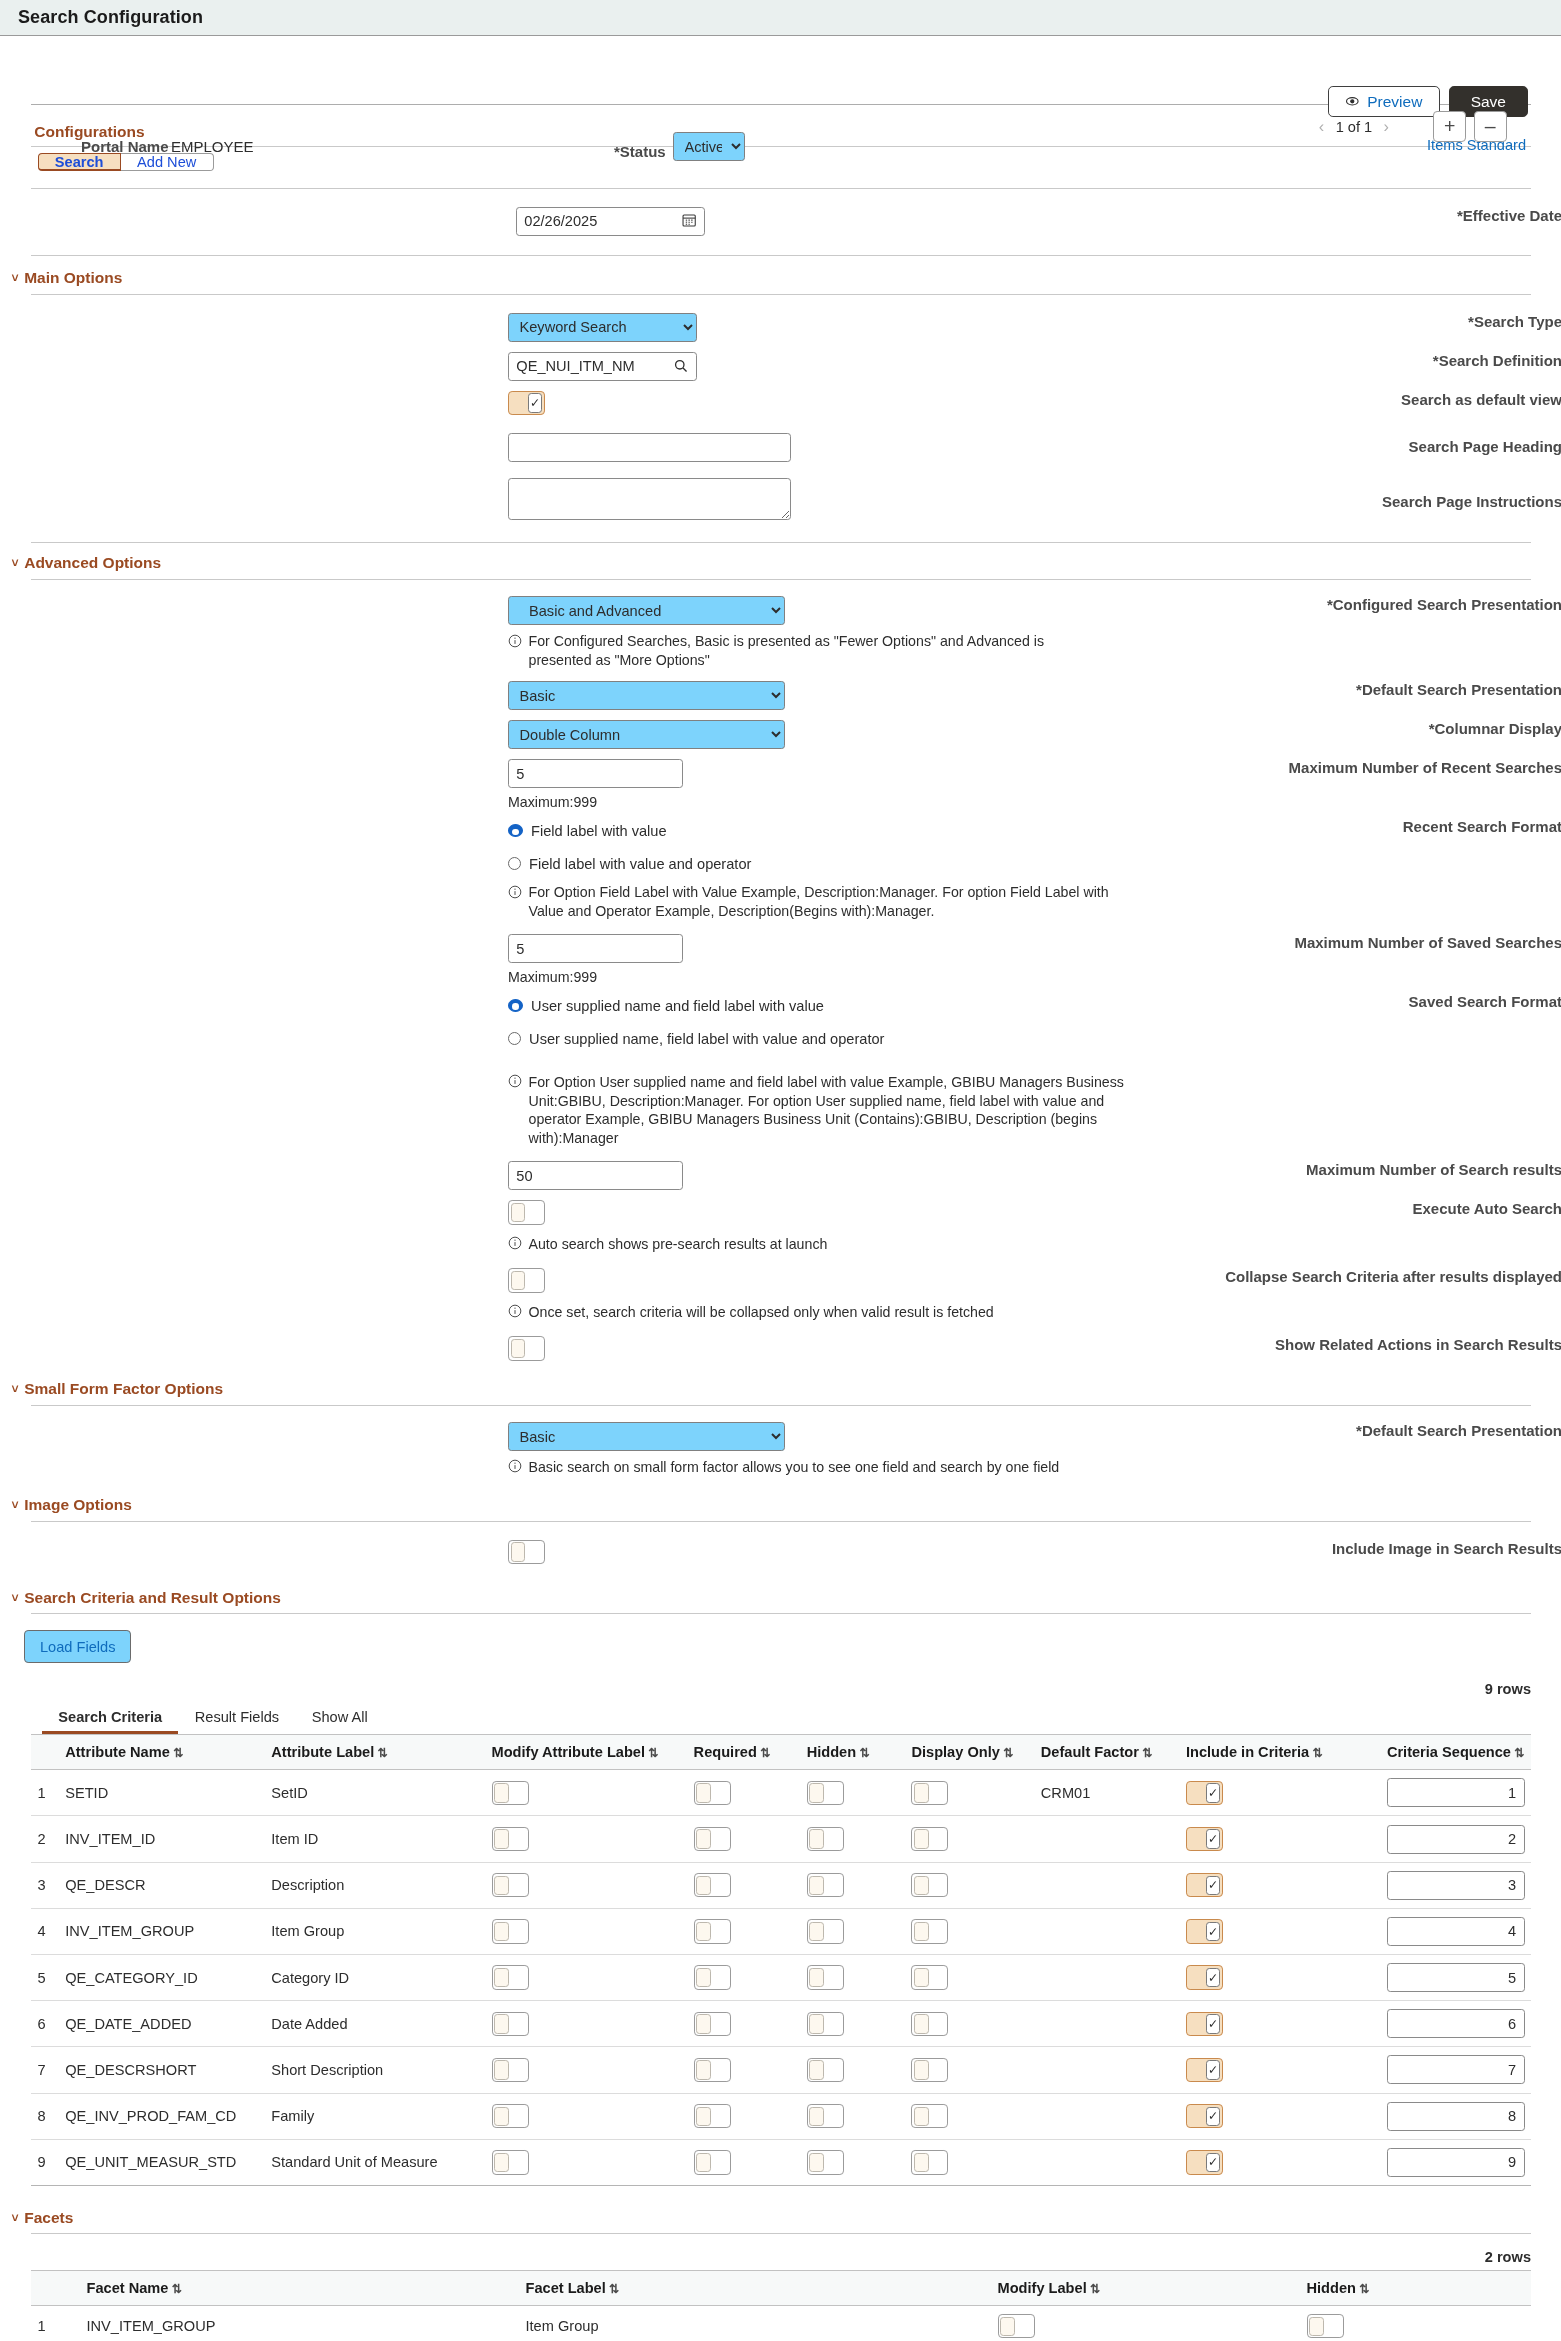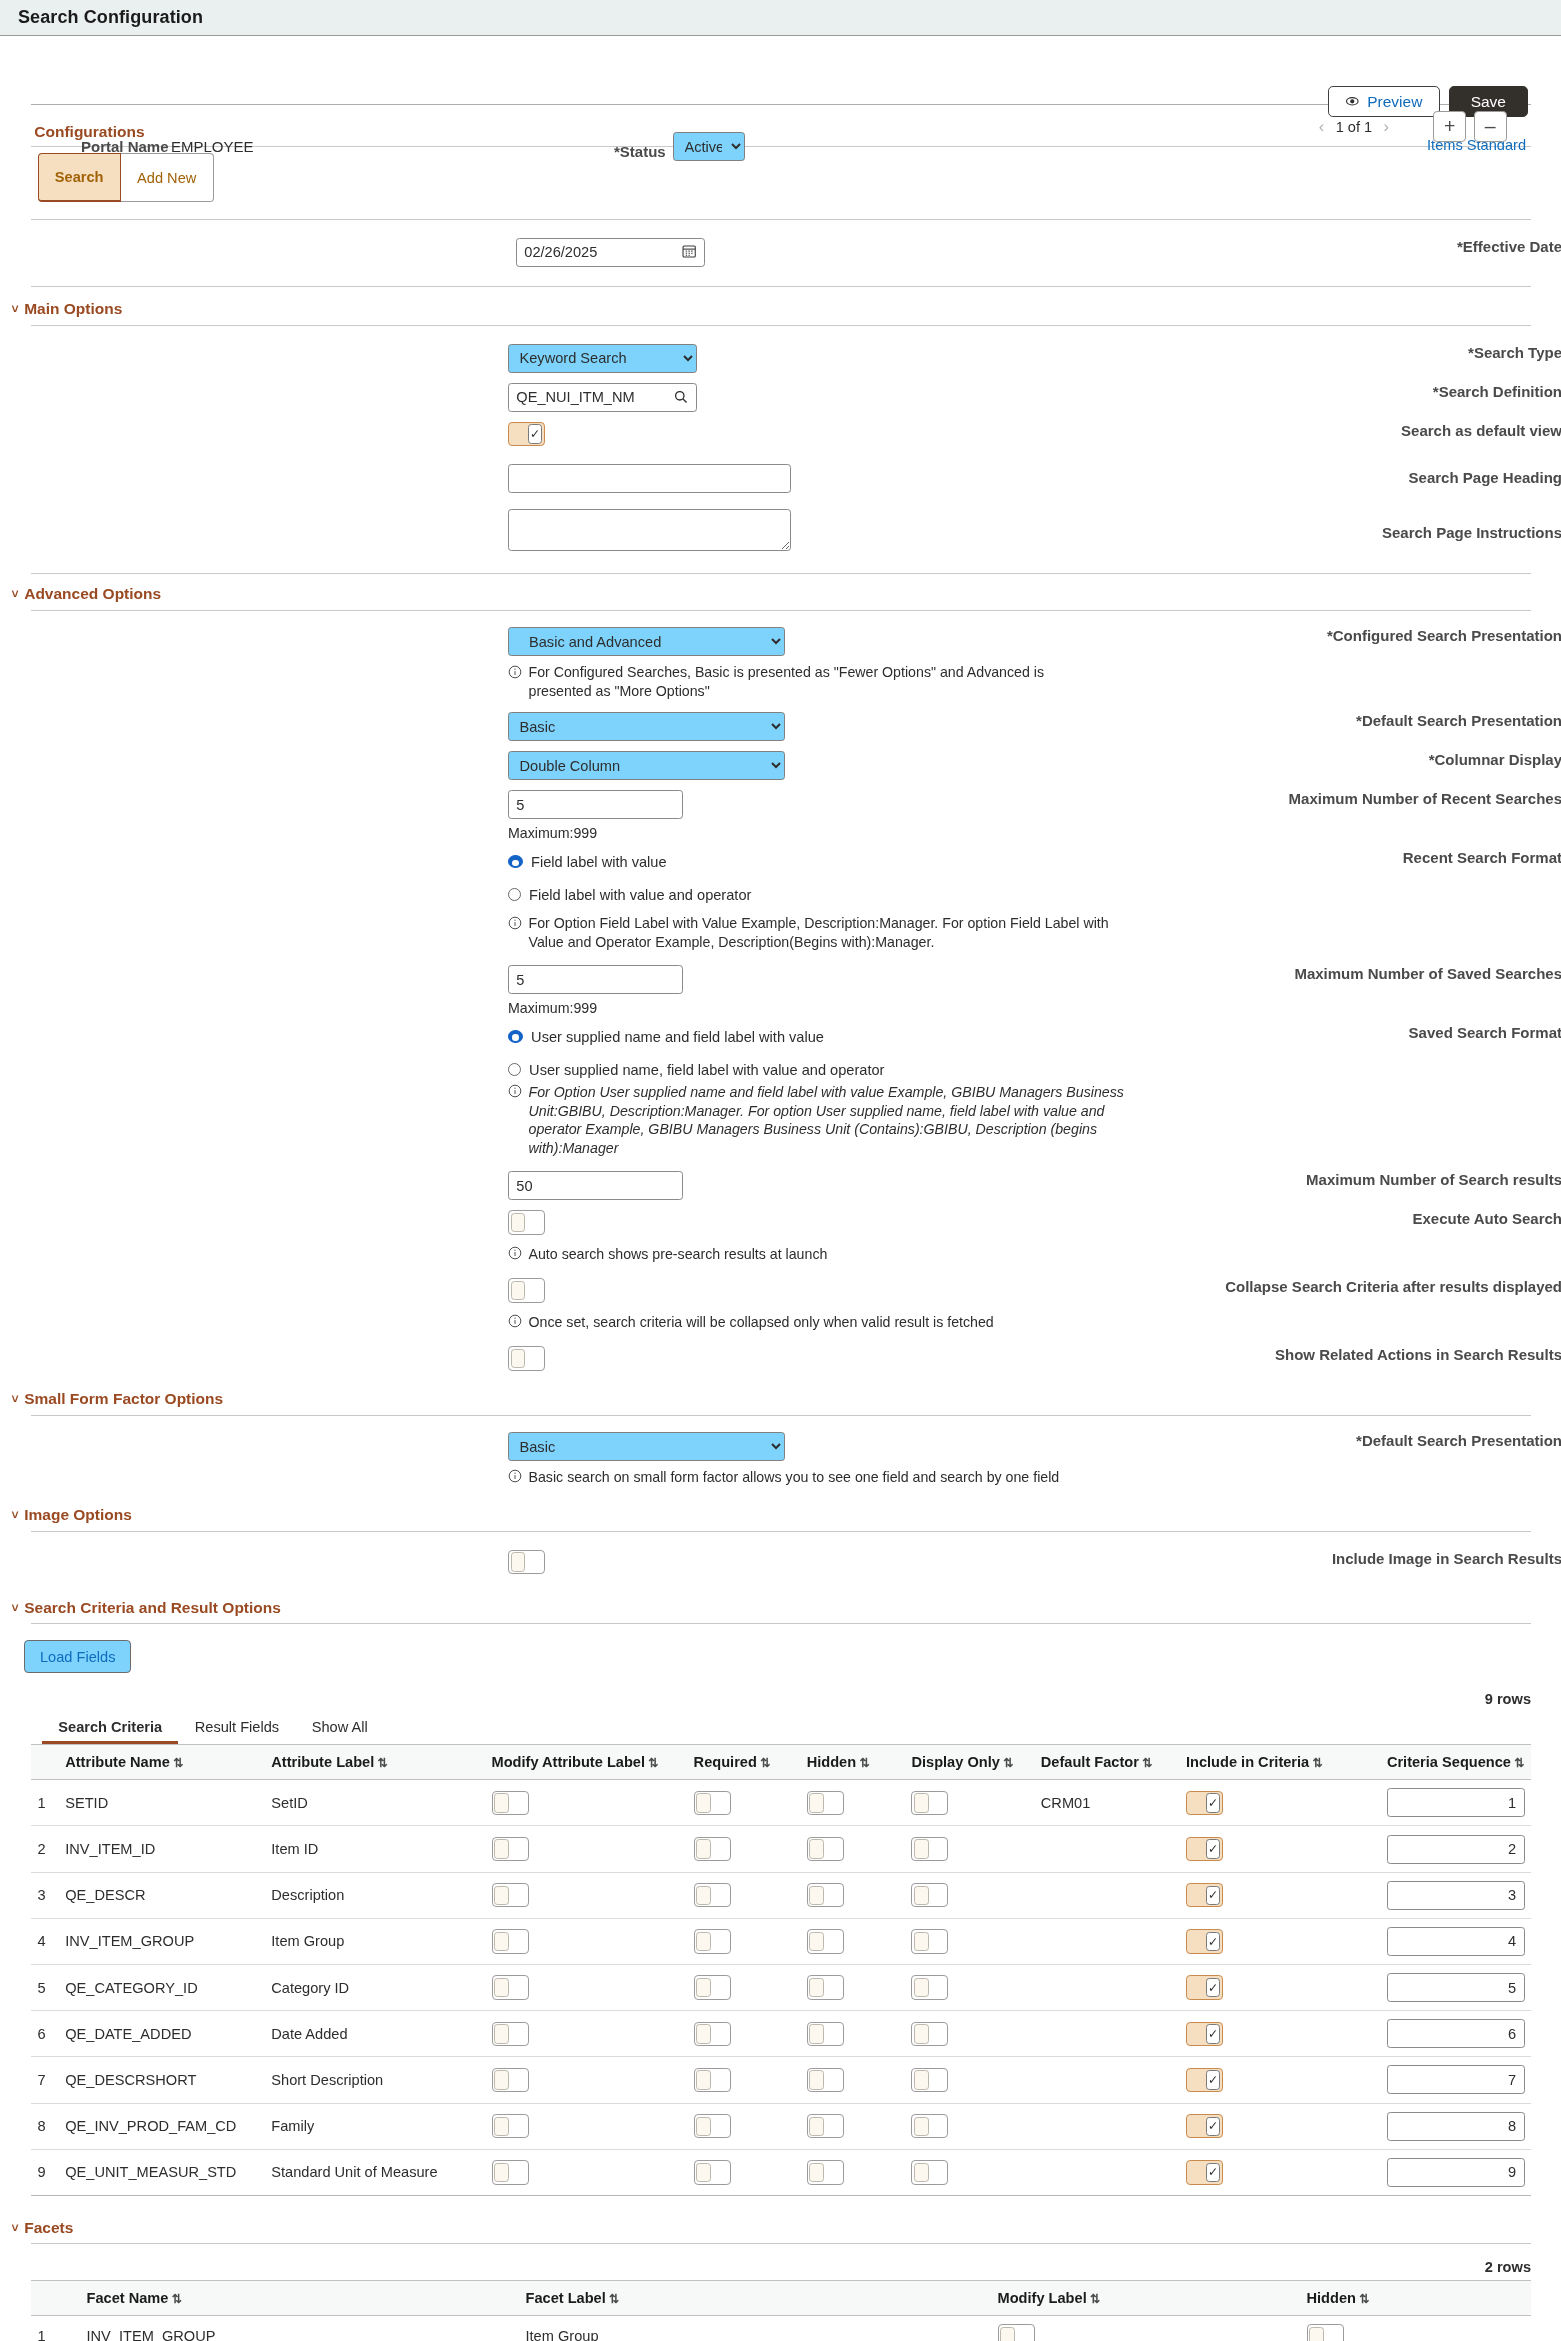--- a/index.html
+++ b/index.html
@@ -54,22 +54,22 @@
     color:#9a4a22; font-weight:bold; font-size:15.5px;
     padding:0 0 0 3.3px; display:flex; align-items:center; gap:5.7px;
   }
   .sect-head .chev { font-size:12.2px; color:#9a4a22; }
   .sect-line { border:0; border-top:0.8px solid #c9c9c9; margin:6.5px 31px 0 0; }
 
   
   .tabgroup { display:flex; margin:16.3px 0 0 6.5px; }
   .tabbtn {
     font-family:"Liberation Sans", sans-serif; font-size:14.6px;
-    border:0.8px solid #9b9b9b; background:#fff; color:#a16207;
-    height:49px; padding:0 16.3px; cursor:pointer;
+    border:0.8px solid #9b9b9b; background:#fff; color:#1d4ed8;
+    height:18px; padding:0 16.3px; cursor:pointer;
   }
   .tabbtn.active { background:#f6dfc0; border-color:#9a4a22; font-weight:bold; border-bottom:2.4px solid #9a4a22;}
   .tabbtn:first-child { border-radius:4.1px 0 0 4.1px; }
   .tabbtn:last-child { border-radius:0 4.1px 4.1px 0; border-left:0; }
 
   
   .pagingrow { position:relative; height:42px; }
   .paging { position:absolute; right:142px; top:9.8px; display:flex; align-items:center; gap:11.4px; font-size:14.6px; color:#2d2d2d;}
   .chevbtn { color:#b0b0b0; font-size:16.3px; cursor:pointer; }
   .plusminus { position:absolute; right:24.4px; top:3.3px; display:flex; gap:7.3px; }
@@ -406,21 +406,21 @@
             <span>User supplied name and field label with value</span>
           </div>
         </div>
       </div>
       <div class="fieldcol" style="margin-left:508px;">
         <div class="radio-line">
           <span class="rd"></span>
           <span>User supplied name, field label with value and operator</span>
         </div>
       </div>
-      <div style="width:643px; margin:0 0 13px 508px;font-style:italic;">
+      <div style="width:643px; margin:21px 0 13px 508px;">
         <div class="note">
           <span class="infoico">
             <svg width="14" height="14" viewBox="0 0 24 24" fill="none" stroke="#4a4a4a" stroke-width="1.7">
               <circle cx="12" cy="12" r="10"></circle>
                 <line x1="12" y1="10.5" x2="12" y2="17"></line>
                 <circle cx="12" cy="7.2" r="1.1" fill="#4a4a4a" stroke="none"></circle>
             </svg>
           </span>
           <span>For Option User supplied name and field label with value Example, GBIBU Managers Business Unit:GBIBU, Description:Manager. For option User supplied name, field label with value and operator Example, GBIBU Managers Business Unit (Contains):GBIBU, Description (begins with):Manager</span>
         </div>

